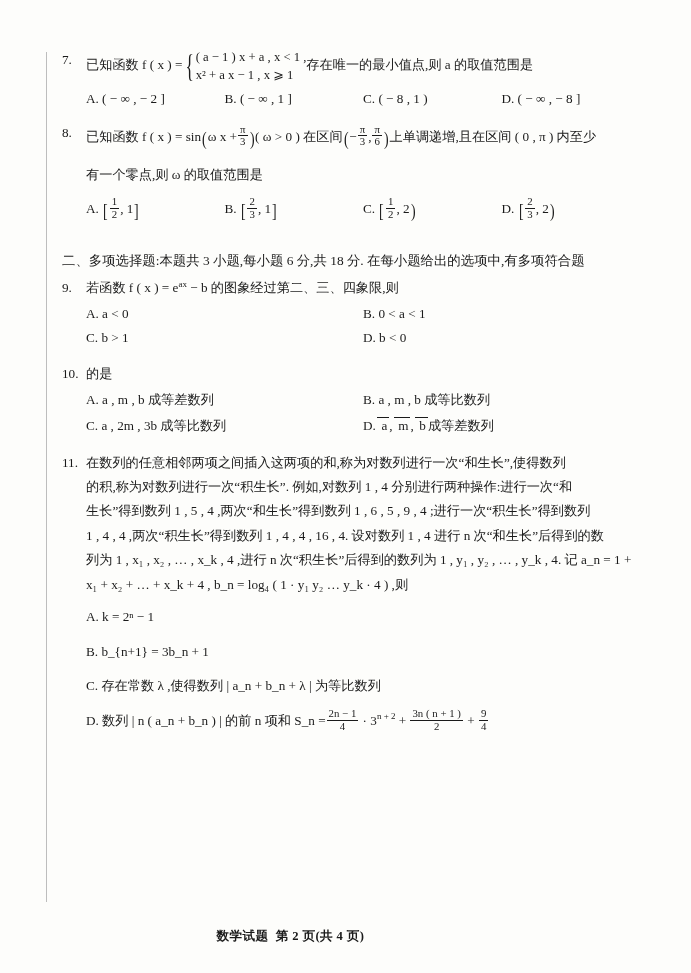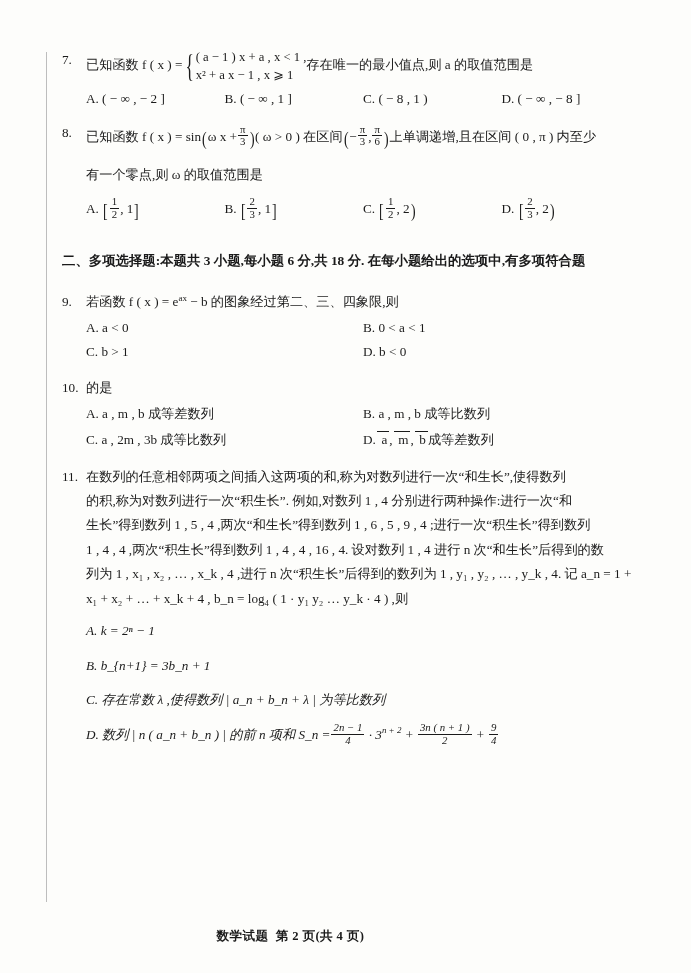--- a/index.html
+++ b/index.html
@@ -55,24 +55,24 @@
   .opts {
     display: flex;
     margin-top: 4px;
     margin-left: 24px;
     font-size: 13.2px;
   }
   .opts > div { flex: 1 1 0; }
   .opts.two > div { flex: 0 0 50%; }
   .sec-head {
     font-size: 13.4px;
-    font-weight: bold;
+    font-weight: normal;
     line-height: 1.95;
     margin-top: 26px;
-    margin-bottom: 16px;
+    margin-bottom: 2px;
   }
   .sec-head .indent { display: block; text-indent: 24px; }
   .frac {
     display: inline-block;
     vertical-align: -0.45em;
     text-align: center;
     font-size: 0.82em;
     line-height: 1.05;
     margin: 0 1px;
   }
@@ -116,21 +116,21 @@
     left: 0;
     bottom: 28px;
     width: 581px;
     text-align: center;
     font-size: 12.6px;
     letter-spacing: 0.4px;
   }
   .footer .bold { font-weight: bold; }
   .line { display: block; }
   .para { font-size: 13.2px; line-height: 1.85; }
-  .lower { display: block; margin-left: 24px; font-style: italic; }
+  .lower { display: block; margin-left: 24px; }
 </style>
 </head>
 <body>
 
 <div class="page">
   <div class="vrule"></div>
 
   <div class="content">
 
     <div class="q">

